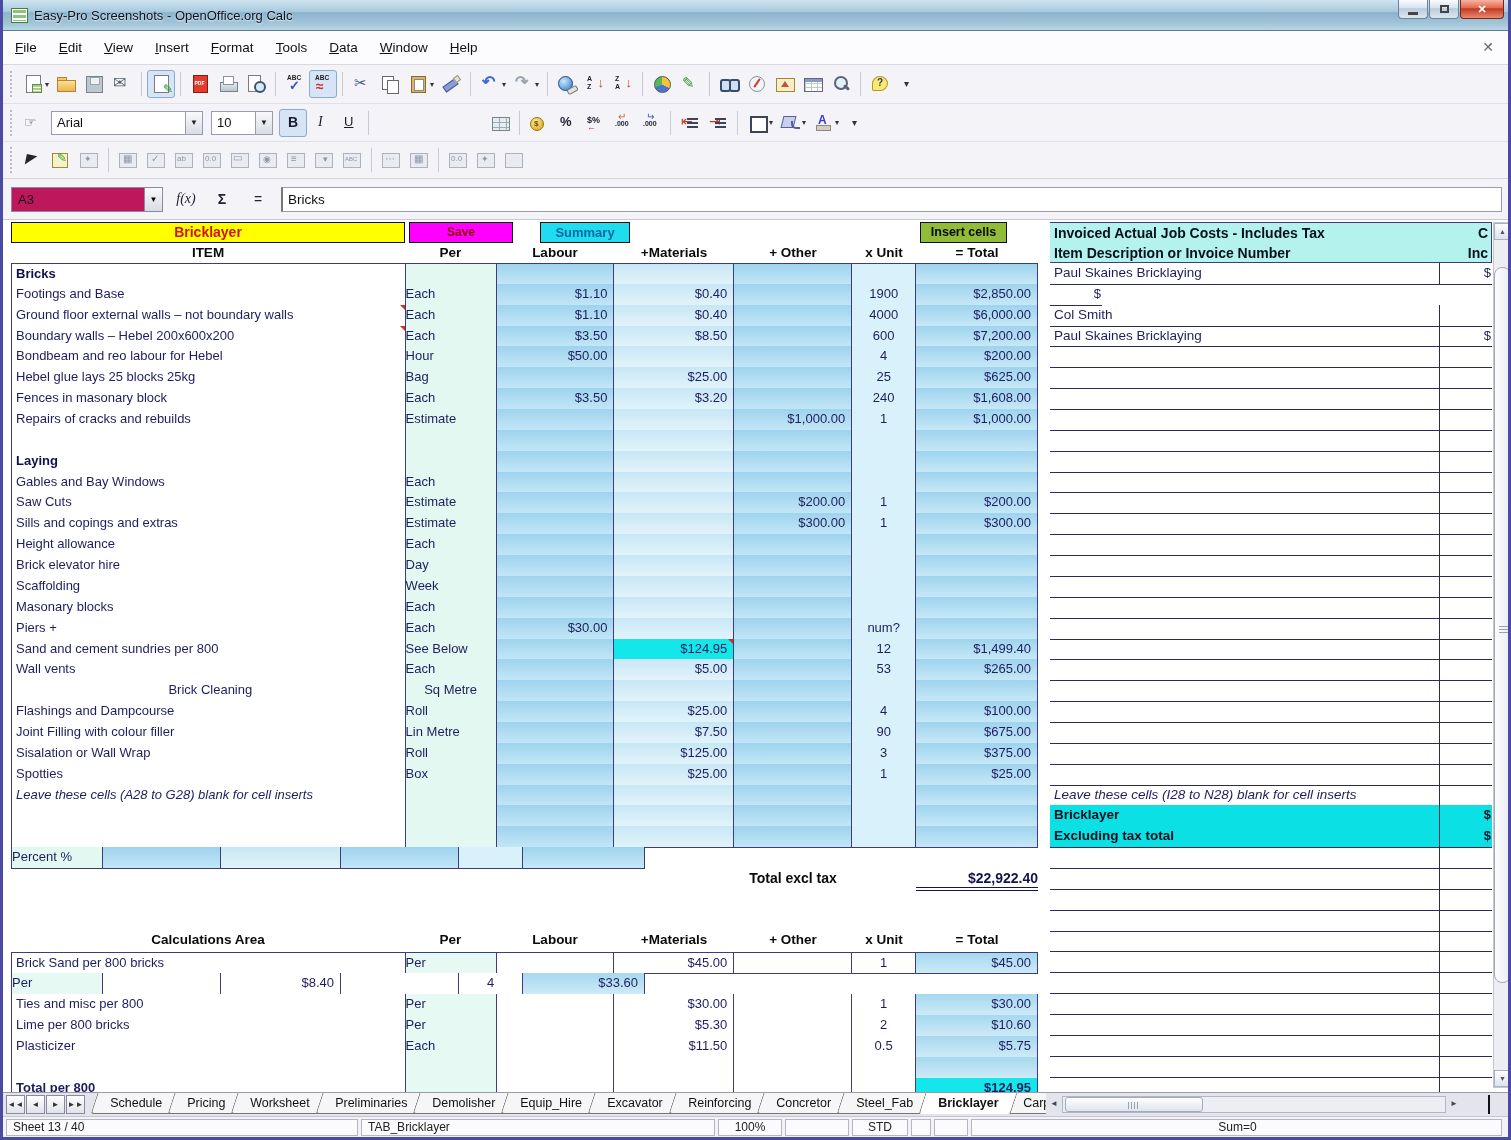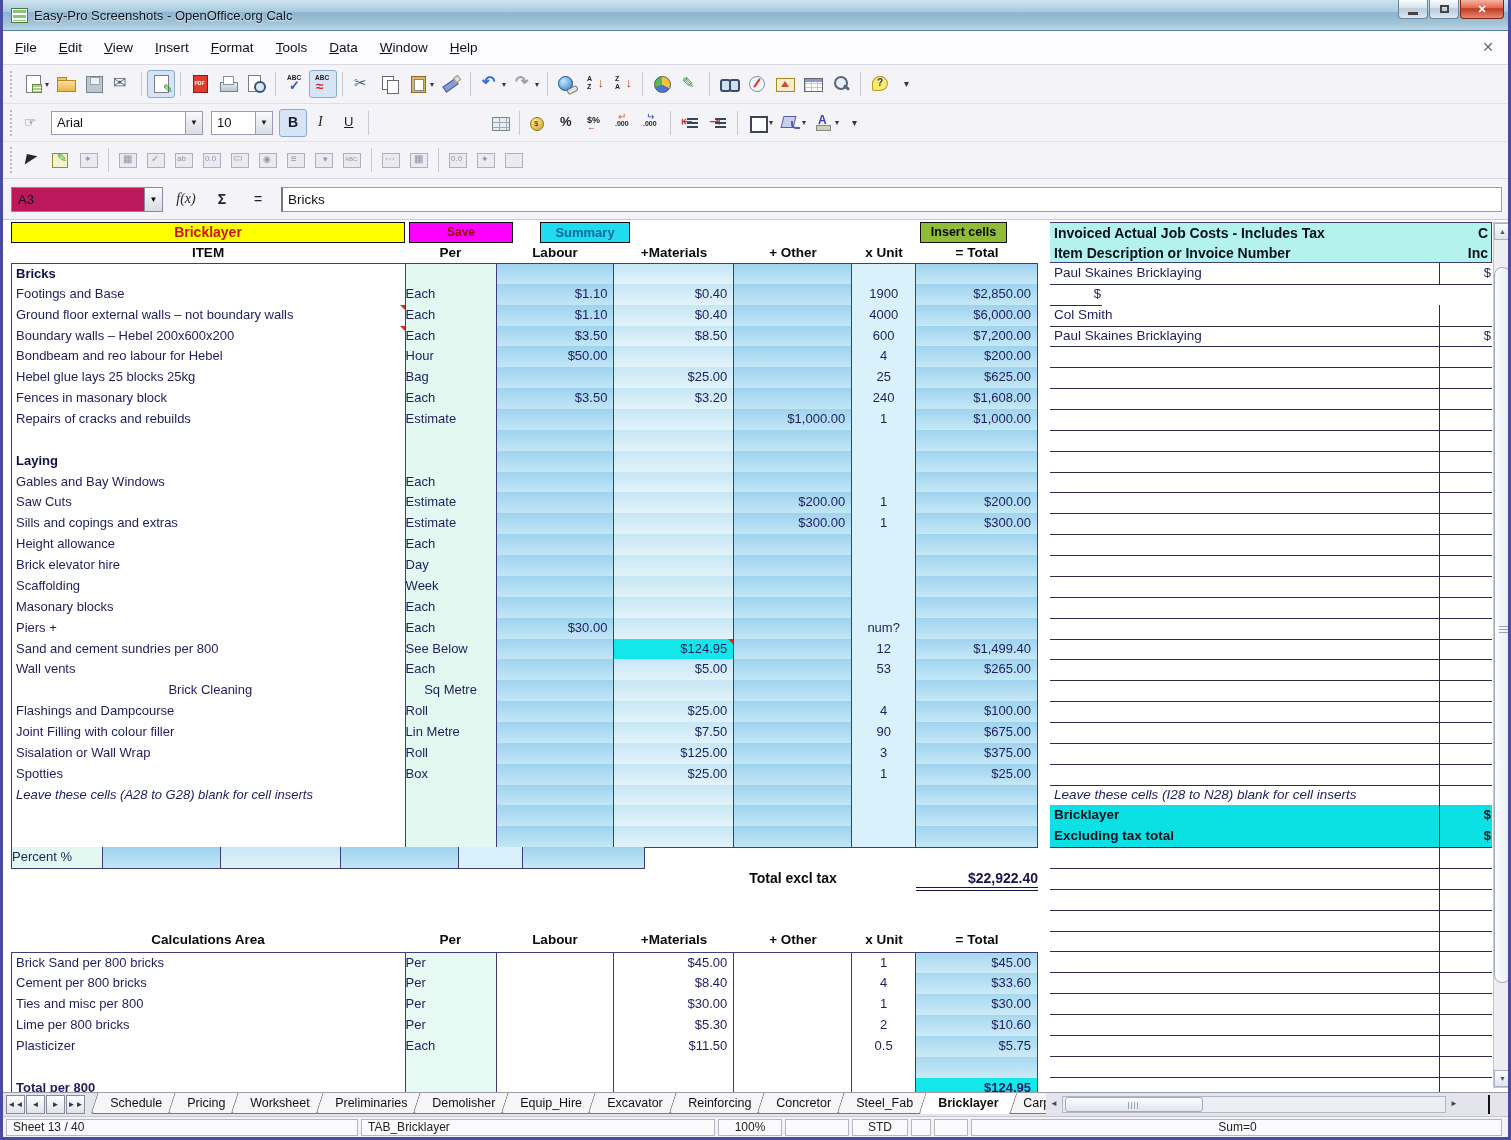--- a/index.html
+++ b/index.html
@@ -977,21 +977,20 @@
       <div class="row first calc" style="top: 732px; height: 22px;">
         <div class="cell c-item">Brick Sand per 800 bricks</div>
         <div class="cell c-per">Per</div>
         <div class="cell c-labour"></div>
         <div class="cell c-mat">$45.00</div>
         <div class="cell c-other"></div>
         <div class="cell c-unit">1</div>
         <div class="cell c-total">$45.00</div>
       </div>
       <div class="row calc" style="top: 753px; height: 22px;">
-        <div class="cell c-item">Cement per 800 bricks</div>
         <div class="cell c-per">Per</div>
         <div class="cell c-labour"></div>
         <div class="cell c-mat">$8.40</div>
         <div class="cell c-other"></div>
         <div class="cell c-unit">4</div>
         <div class="cell c-total">$33.60</div>
       </div>
       <div class="row calc" style="top: 774px; height: 22px;">
         <div class="cell c-item">Ties and misc per 800</div>
         <div class="cell c-per">Per</div>

